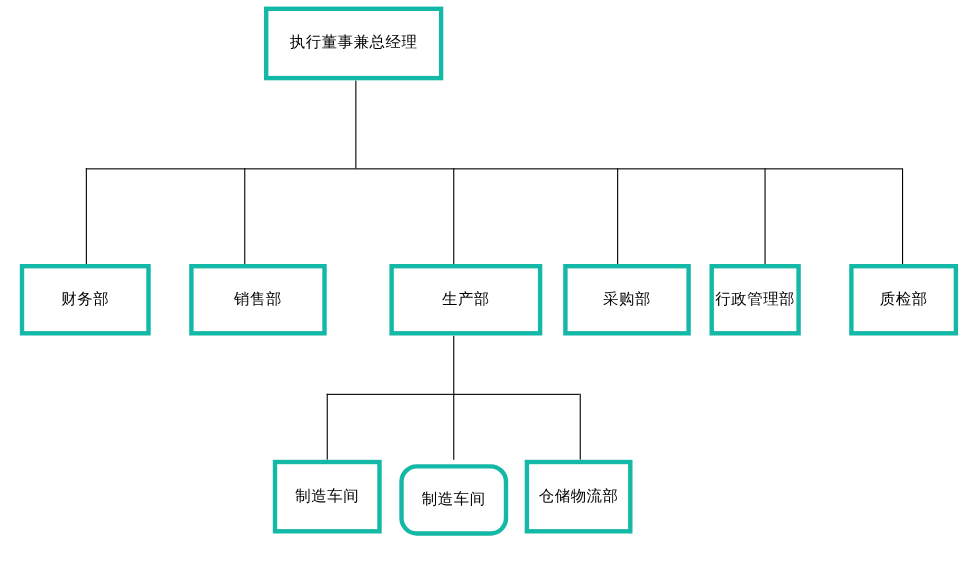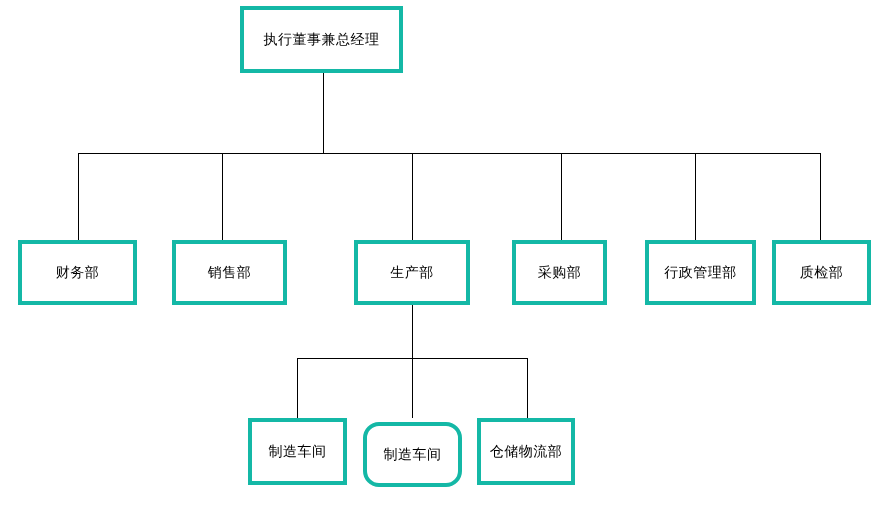--- a/index.html
+++ b/index.html
@@ -63,30 +63,30 @@
     <div class="connector h" style="left: 297px; top: 358px; width: 230px;"></div>
     <div class="connector v" style="left: 297px; top: 358px; height: 60px;"></div>
     <div class="connector v" style="left: 412px; top: 358px; height: 60px;"></div>
     <div class="connector v" style="left: 527px; top: 358px; height: 60px;"></div>
     <div class="node" style="left: 240px; top: 6px; width: 163px; height: 67px;">
       <span class="node-label">执行董事兼总经理</span>
     </div>
     <div class="node" style="left: 18px; top: 240px; width: 119px; height: 65px;">
       <span class="node-label">财务部</span>
     </div>
-    <div class="node" style="left: 172px; top: 240px; width: 115px; height: 65px;">
+    <div class="node" style="left: 172px; top: 240px; width: 125px; height: 65px;">
       <span class="node-label">销售部</span>
     </div>
-    <div class="node" style="left: 354px; top: 240px; width: 116px; height: 65px;">
+    <div class="node" style="left: 354px; top: 240px; width: 139px; height: 65px;">
       <span class="node-label">生产部</span>
     </div>
-    <div class="node" style="left: 512px; top: 240px; width: 95px; height: 65px;">
+    <div class="node" style="left: 512px; top: 240px; width: 116px; height: 65px;">
       <span class="node-label">采购部</span>
     </div>
-    <div class="node" style="left: 645px; top: 240px; width: 111px; height: 65px;">
+    <div class="node" style="left: 645px; top: 240px; width: 83px; height: 65px;">
       <span class="node-label">行政管理部</span>
     </div>
     <div class="node" style="left: 772px; top: 240px; width: 99px; height: 65px;">
       <span class="node-label">质检部</span>
     </div>
     <div class="node" style="left: 248px; top: 418px; width: 99px; height: 67px;">
       <span class="node-label">制造车间</span>
     </div>
     <div class="node" style="left: 363px; top: 422px; width: 99px; height: 65px; border-radius: 16px;">
       <span class="node-label">制造车间</span>

